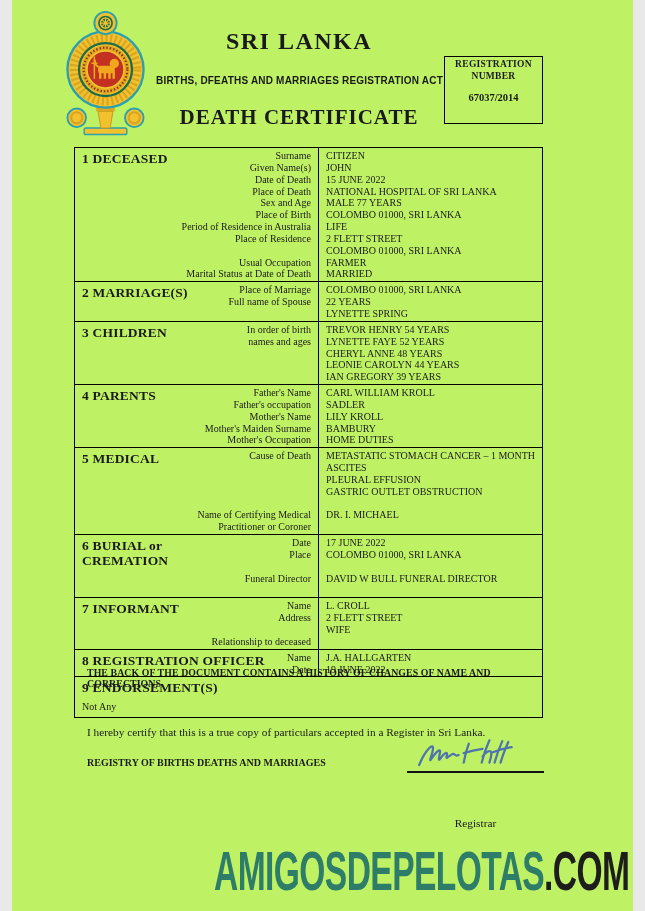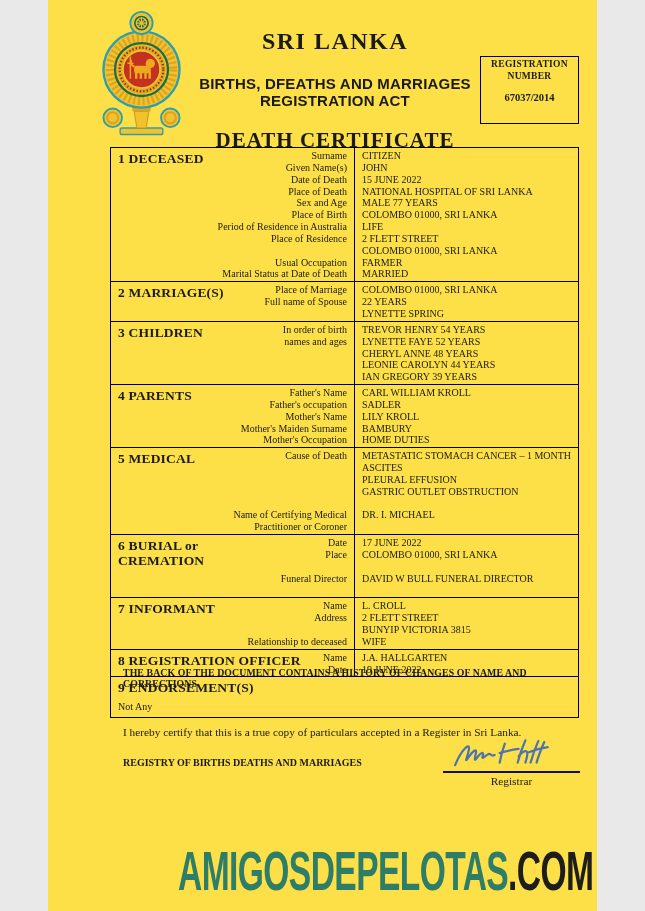--- a/index.html
+++ b/index.html
@@ -1,27 +1,27 @@
 <!DOCTYPE html>
 <html><head>
 <meta charset="utf-8">
 <style>
   * { margin:0; padding:0; box-sizing:border-box; }
   html,body { background:#e9e9e9; }
   .page {
-    position:relative; width:549px; height:911px; margin:0 auto;
-    background:#fde047; color:#1a1a1a; overflow:hidden;
+    position:relative; width:621px; height:911px; margin:0 auto;
+    background:#bef264; color:#1a1a1a; overflow:hidden;
     font-family:"Liberation Serif", serif;
   }
   
   .emblem { position:absolute; left:47px; top:11px; width:93px; height:130px; }
   .head-center { position:absolute; left:143px; top:28px; width:288px; text-align:center; }
   .main-title { font-size:24px; font-weight:bold; letter-spacing:1.5px; }
   .sub-title  { margin-top:20px; font-family:"Liberation Sans", sans-serif;
-                font-size:15px; font-weight:bold; letter-spacing:0.2px; }
+                font-size:10px; font-weight:bold; letter-spacing:0.2px;text-align:right; }
   .doc-title  { margin-top:19px; font-size:21px; font-weight:bold; letter-spacing:1px; }
   .regbox {
     position:absolute; left:432px; top:56px; width:99px; height:68px;
     border:1.5px solid #000; text-align:center; padding-top:1px;
   }
   .regbox .reg-label { font-size:9.5px; font-weight:bold; line-height:12px; letter-spacing:0.3px; }
   .regbox .reg-num   { margin-top:10px; font-size:10.5px; font-weight:bold; }
   
   .cert-table {
     position:absolute; left:62px; top:147px; width:469px;
@@ -40,21 +40,21 @@
   .section.full-width { display:block; padding:3px 7px 5px 7px; }
   .section.full-width .sec-title { position:static; }
   .sec-body { font-size:10px; margin-top:6px; }
   
   .back-note { position:absolute; left:75px; top:667px; width:470px;
                font-size:9.8px; font-weight:bold; letter-spacing:0.1px; }
   .certify   { position:absolute; left:75px; top:726px; width:500px; font-size:11.3px; }
   .registry  { position:absolute; left:75px; top:757px; font-size:10px; font-weight:bold; }
   .signature-svg { position:absolute; left:402px; top:736px; width:120px; height:36px; }
   .sig-line  { position:absolute; left:395px; top:771px; width:137px; height:2px; background:#111; }
-  .registrar { position:absolute; left:395px; top:775px; width:137px;
+  .registrar { position:absolute; left:395px; top:817px; width:137px;
                text-align:center; font-size:11.3px; }
   
   .watermark {
     position:absolute; right:4px; top:843px; white-space:nowrap;
     font-family:"Liberation Sans", sans-serif; font-weight:bold; font-size:56px;
     letter-spacing:-1px; transform:scaleX(0.60); transform-origin:right center;
     line-height:56px;
   }
   .wm-brand  { color:var(--wm-green,#2e7d68); }
   .wm-suffix { color:var(--wm-dark,#1d1d1b); }
@@ -245,21 +245,20 @@
           <div class="labels">
             <div class="line">Name</div>
             <div class="line">Address</div>
             <div class="line">&nbsp;</div>
             <div class="line">Relationship to deceased</div>
           </div>
         </div>
         <div class="values">
           <div class="line">L. CROLL</div>
           <div class="line">2 FLETT STREET</div>
-          <div class="line">BUNYIP VICTORIA 3815</div>
           <div class="line">WIFE</div>
         </div>
       </div>
       <div class="section">
         <div class="left-zone">
           <div class="sec-title">8 REGISTRATION OFFICER</div>
           <div class="labels">
             <div class="line">Name</div>
             <div class="line">Date</div>
           </div>

